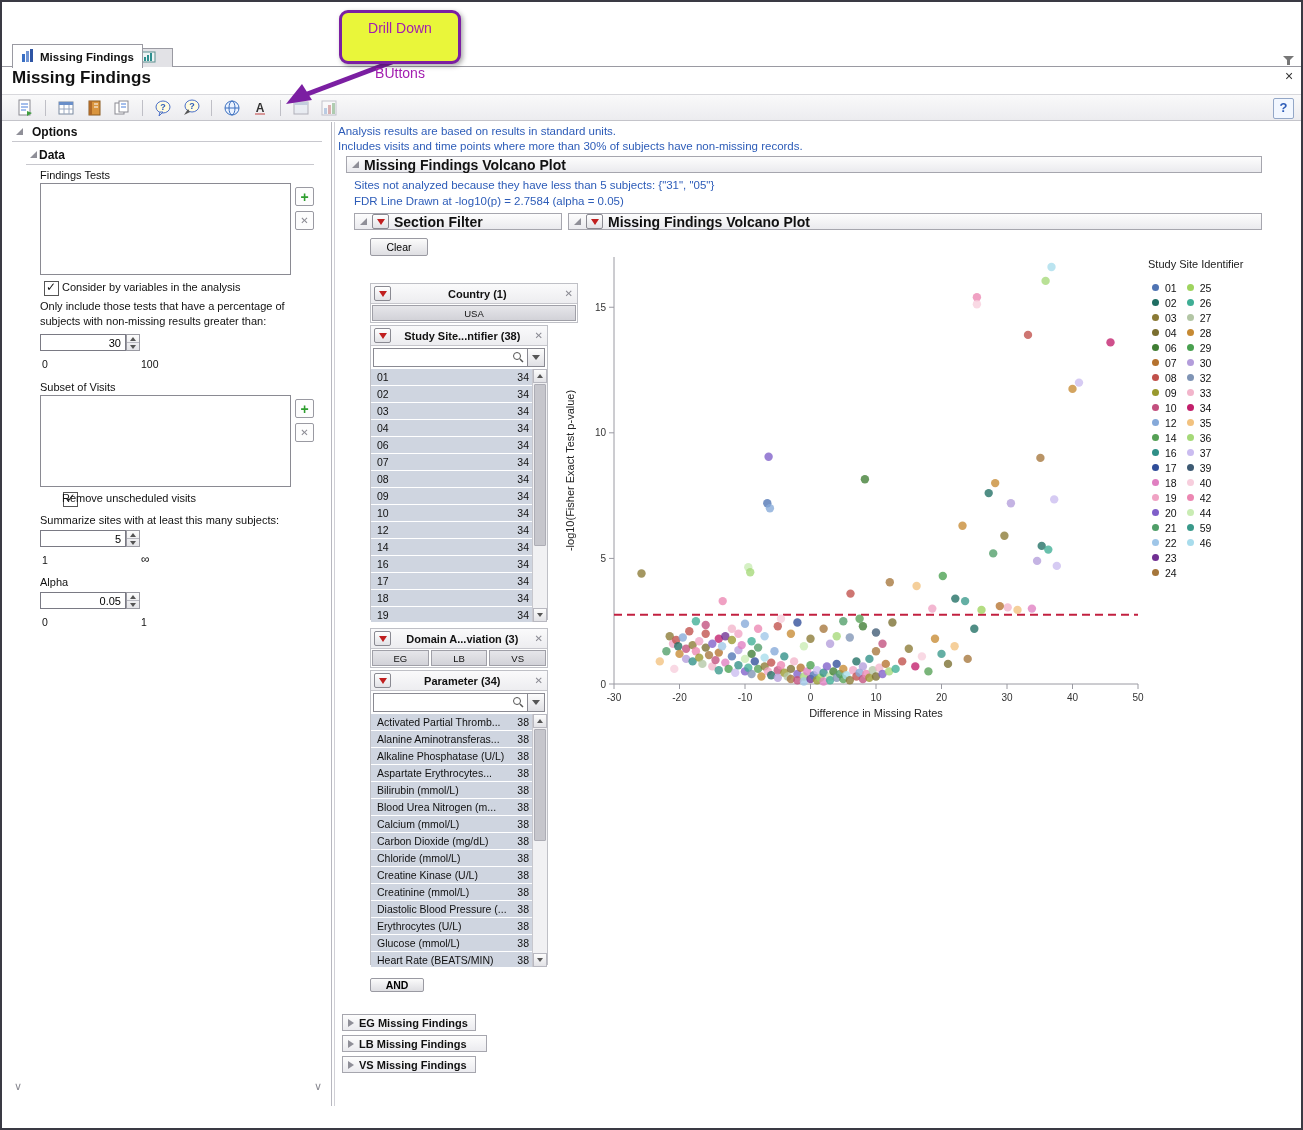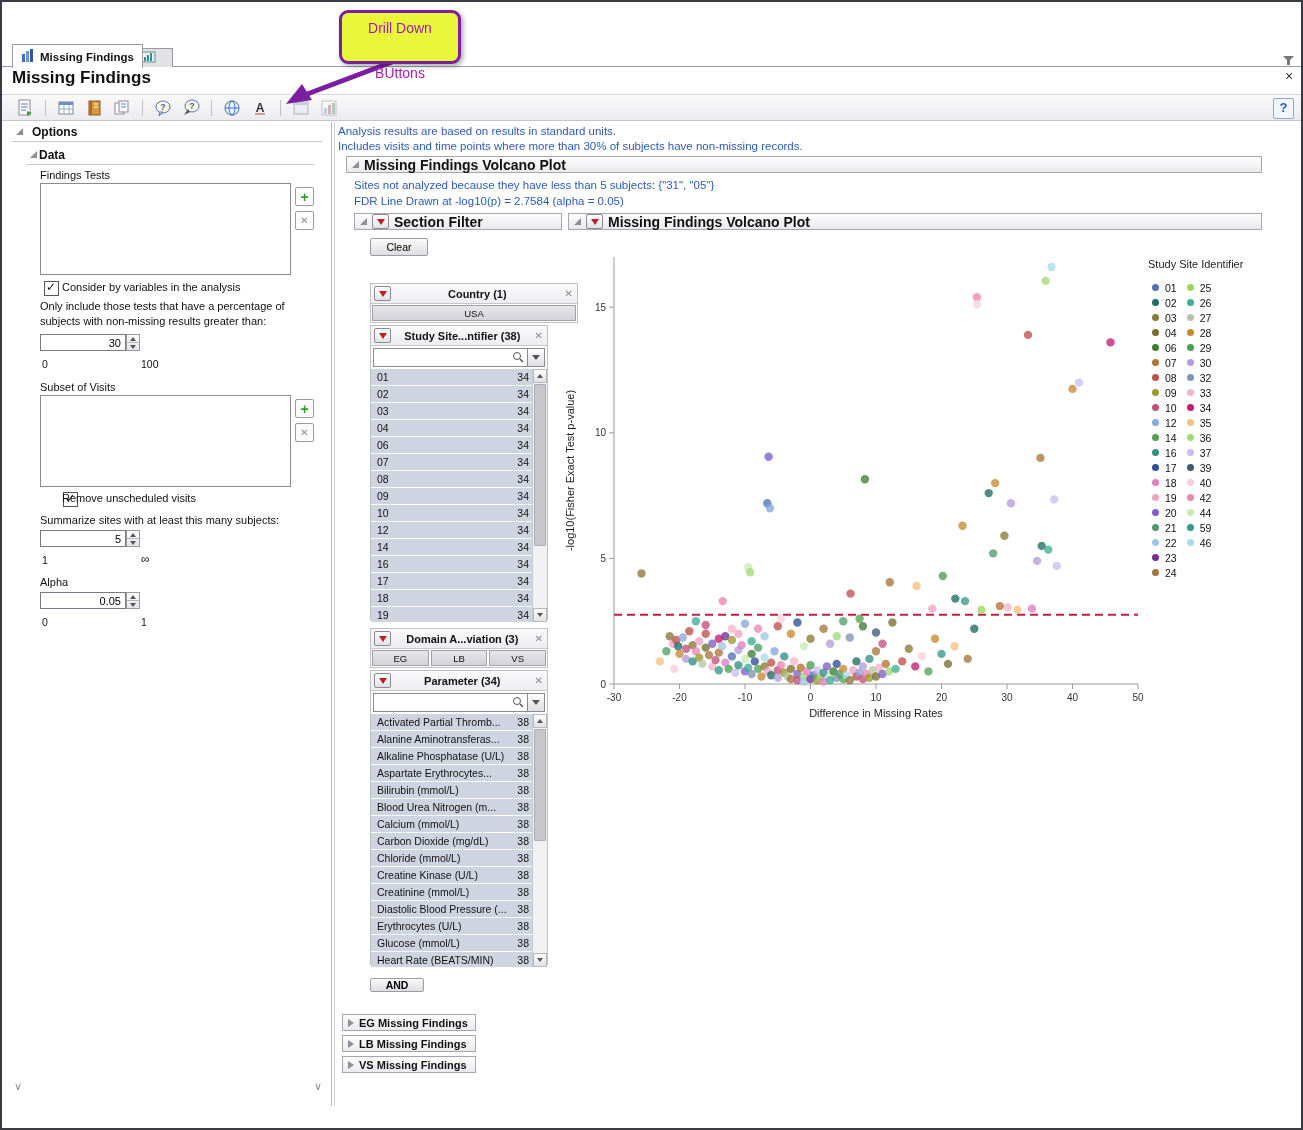--- a/index.html
+++ b/index.html
@@ -933,21 +933,21 @@
           </div>
         </div>
     </div>
   </div>
 
   
   <div class="bot-sec abs" style="left:340px;top:1012px;width:134px;">
     <span class="disc-closed"></span>
     <span>EG Missing Findings</span>
   </div>
-  <div class="bot-sec abs" style="left:340px;top:1033px;width:134px;">
+  <div class="bot-sec abs" style="left:340px;top:1033px;width:145px;">
     <span class="disc-closed"></span>
     <span>LB Missing Findings</span>
   </div>
   <div class="bot-sec abs" style="left:340px;top:1054px;width:134px;">
     <span class="disc-closed"></span>
     <span>VS Missing Findings</span>
   </div>
 
   
 

